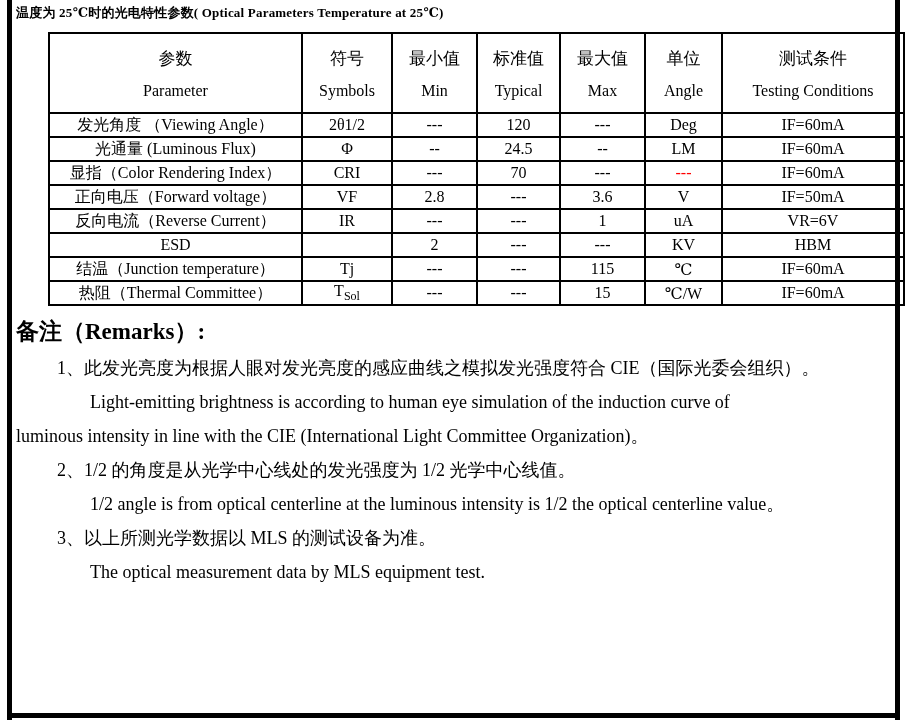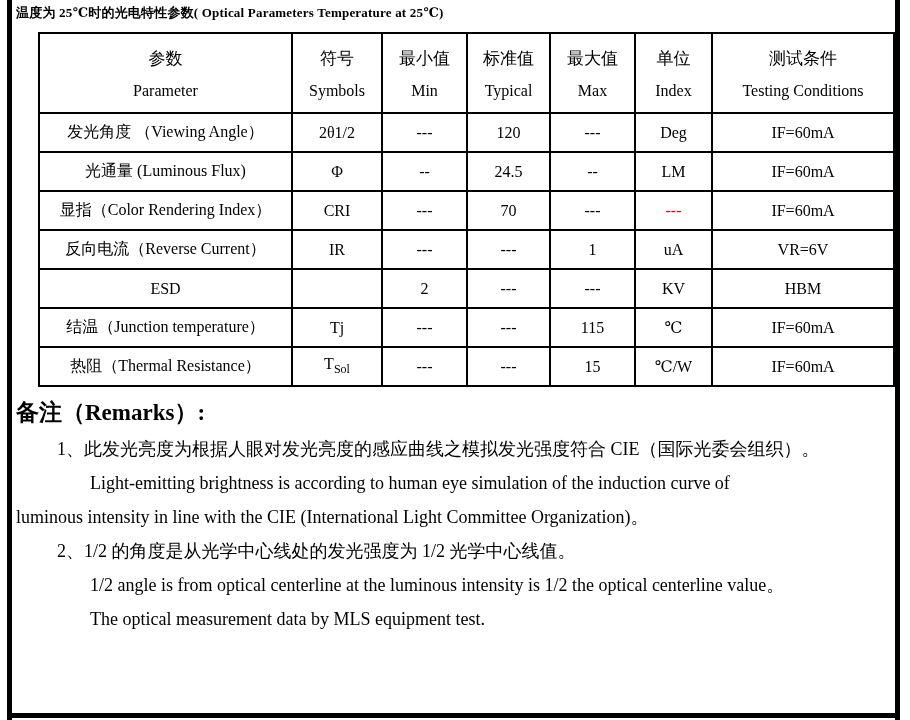--- a/index.html
+++ b/index.html
@@ -10,30 +10,30 @@
   .page { position:absolute; inset:0; }
   .bar-left  { position:absolute; left:7px;  top:0; width:5px; height:720px; background:#000; }
   .bar-right { position:absolute; right:10px; top:0; width:5px; height:720px; background:#000; }
   .bar-bottom{ position:absolute; left:7px; right:10px; bottom:2px; height:5px; background:#000; }
   .content { position:absolute; left:16px; top:0; width:872px; }
   .title {
     font-size:13px; font-weight:bold; margin:4px 0 10px 0; letter-spacing:0.2px;
     white-space:nowrap;
   }
   table.params {
-    border-collapse:collapse; table-layout:fixed; width:855px; margin-left:22px;
+    border-collapse:collapse; table-layout:fixed; width:855px; margin-left:32px;
   }
   table.params th, table.params td {
     border:2px solid #000; padding:0 4px; text-align:center; vertical-align:middle;
     font-size:16px; font-weight:normal; overflow:hidden;
   }
   table.params thead th { height:66px; padding:6px 2px; }
   .h-zh { font-size:17px; margin-bottom:12px; }
   .h-en { font-size:16px; }
-  table.params tbody tr { height:39px; }
+  table.params tbody tr { height:24px; }
   td.c-parameter { text-align:left; padding-left:8px; font-size:16px; white-space:nowrap; }
   td.c-conditions { font-size:16px; }
   sub.sym-sub { font-size:12px; }
   .remarks { margin-top:8px; }
   .remarks-heading { font-size:23px; font-weight:bold; margin:10px 0 4px 0; }
   .remark-line { font-size:18px; line-height:34px; white-space:nowrap; }
   .ind0 { padding-left:0; }
   .ind1 { padding-left:41px; }
   .ind2 { padding-left:74px; }
 </style>
@@ -75,21 +75,21 @@
             <th>
               <div class="h-zh">标准值</div>
               <div class="h-en">Typical</div>
             </th>
             <th>
               <div class="h-zh">最大值</div>
               <div class="h-en">Max</div>
             </th>
             <th>
               <div class="h-zh">单位</div>
-              <div class="h-en">Index</div>
+              <div class="h-en">Angle</div>
             </th>
             <th>
               <div class="h-zh">测试条件</div>
               <div class="h-en">Testing Conditions</div>
             </th>
           </tr>
       </thead>
       <tbody id="table-body">
           <tr>
             <td class="c-parameter">发光角度 （Viewing Angle）</td>
@@ -112,20 +112,29 @@
           <tr>
             <td class="c-parameter">显指（Color Rendering Index）</td>
             <td class="c-symbol">CRI</td>
             <td class="c-min">---</td>
             <td class="c-typical">70</td>
             <td class="c-max">---</td>
             <td class="c-units" style="color: rgb(255, 0, 0);">---</td>
             <td class="c-conditions">IF=60mA</td>
           </tr>
           <tr>
+            <td class="c-parameter">正向电压（Forward voltage）</td>
+            <td class="c-symbol">VF</td>
+            <td class="c-min">2.8</td>
+            <td class="c-typical">---</td>
+            <td class="c-max">3.6</td>
+            <td class="c-units">V</td>
+            <td class="c-conditions">IF=50mA</td>
+          </tr>
+          <tr>
             <td class="c-parameter">反向电流（Reverse Current）</td>
             <td class="c-symbol">IR</td>
             <td class="c-min">---</td>
             <td class="c-typical">---</td>
             <td class="c-max">1</td>
             <td class="c-units">uA</td>
             <td class="c-conditions">VR=6V</td>
           </tr>
           <tr>
             <td class="c-parameter">ESD</td>
@@ -139,36 +148,37 @@
           <tr>
             <td class="c-parameter">结温（Junction temperature）</td>
             <td class="c-symbol">Tj</td>
             <td class="c-min">---</td>
             <td class="c-typical">---</td>
             <td class="c-max">115</td>
             <td class="c-units">℃</td>
             <td class="c-conditions">IF=60mA</td>
           </tr>
           <tr>
-            <td class="c-parameter">热阻（Thermal Resistance）</td>
+            <td class="c-parameter">热阻（Thermal Committee）</td>
             <td class="c-symbol"><span>T</span><sub class="sym-sub">Sol</sub></td>
             <td class="c-min">---</td>
             <td class="c-typical">---</td>
             <td class="c-max">15</td>
             <td class="c-units">℃/W</td>
             <td class="c-conditions">IF=60mA</td>
           </tr>
         </tbody>
     </table>
 
     <div class="remarks">
       <div class="remarks-heading">备注（Remarks）:</div>
       <div id="remarks-list">
           <div class="remark-line ind1">1、此发光亮度为根据人眼对发光亮度的感应曲线之模拟发光强度符合 CIE（国际光委会组织）。</div>
           <div class="remark-line ind2">Light-emitting brightness is according to human eye simulation of the induction curve of</div>
           <div class="remark-line ind0">luminous intensity in line with the CIE (International Light Committee Organization)。</div>
           <div class="remark-line ind1">2、1/2 的角度是从光学中心线处的发光强度为 1/2 光学中心线值。</div>
           <div class="remark-line ind2">1/2 angle is from optical centerline at the luminous intensity is 1/2 the optical centerline value。</div>
+          <div class="remark-line ind1">3、以上所测光学数据以 MLS 的测试设备为准。</div>
           <div class="remark-line ind2">The optical measurement data by MLS equipment test.</div>
         </div>
     </div>
   </div>
 </div>
 
 </body></html>

